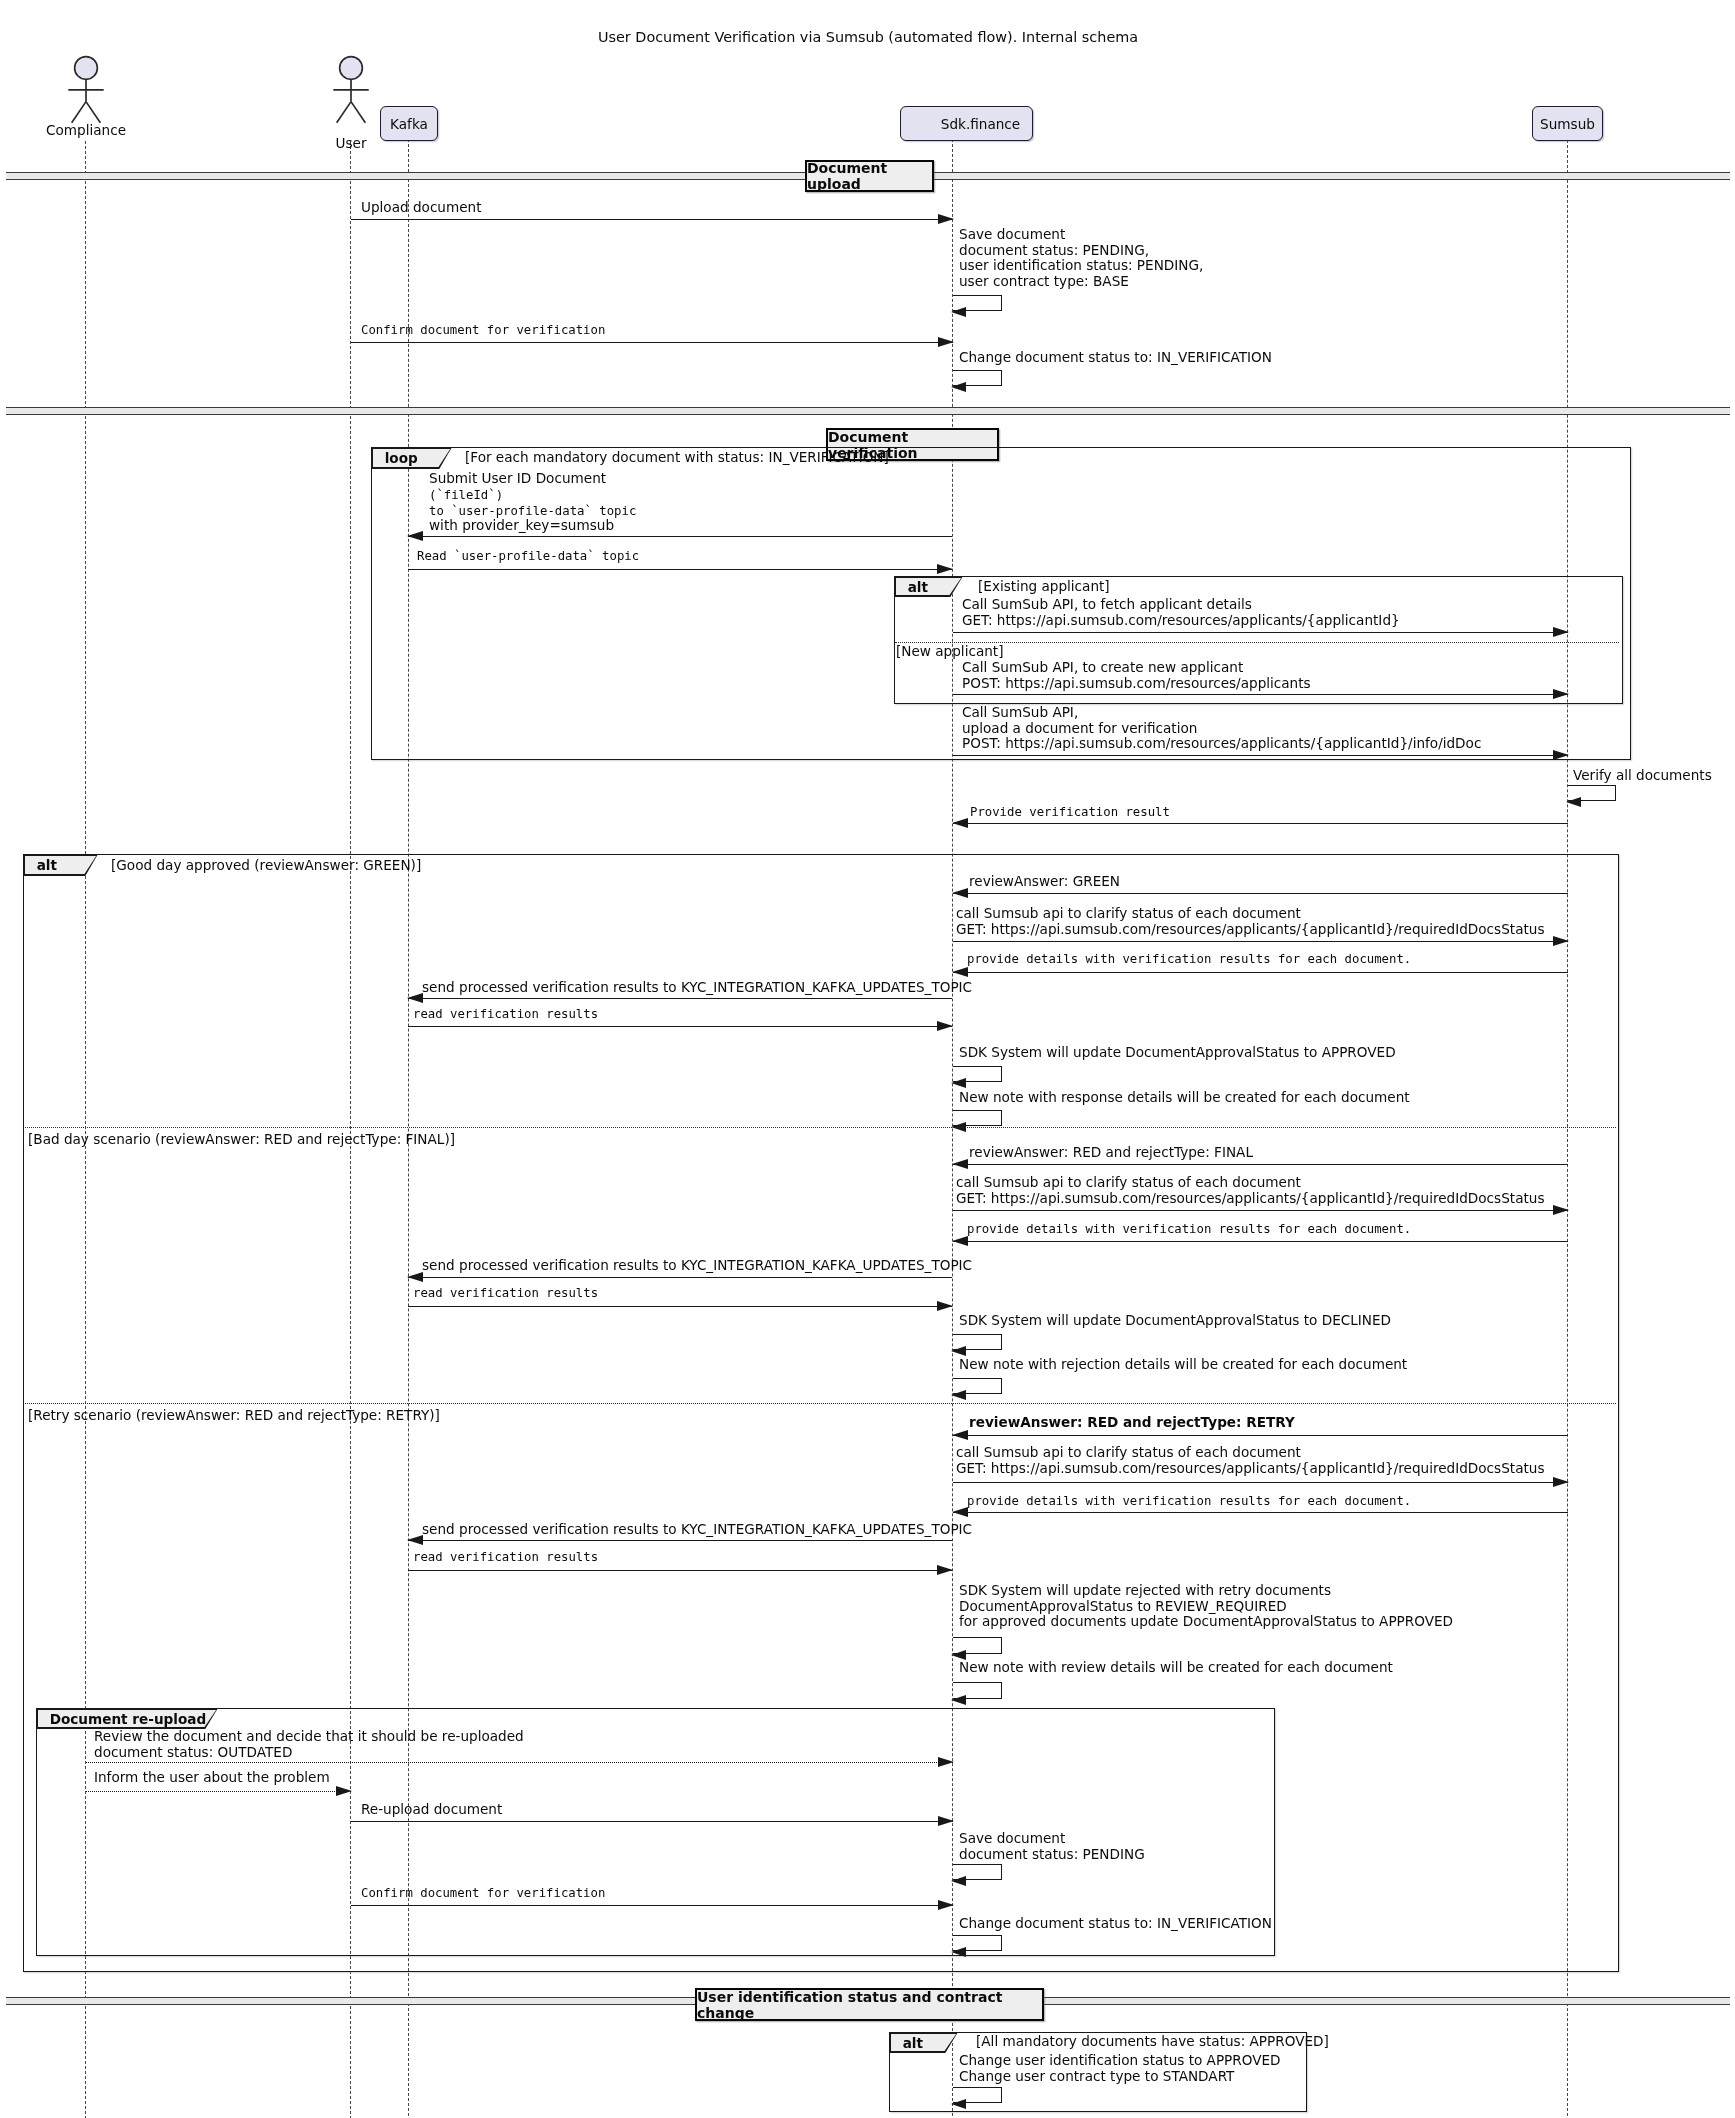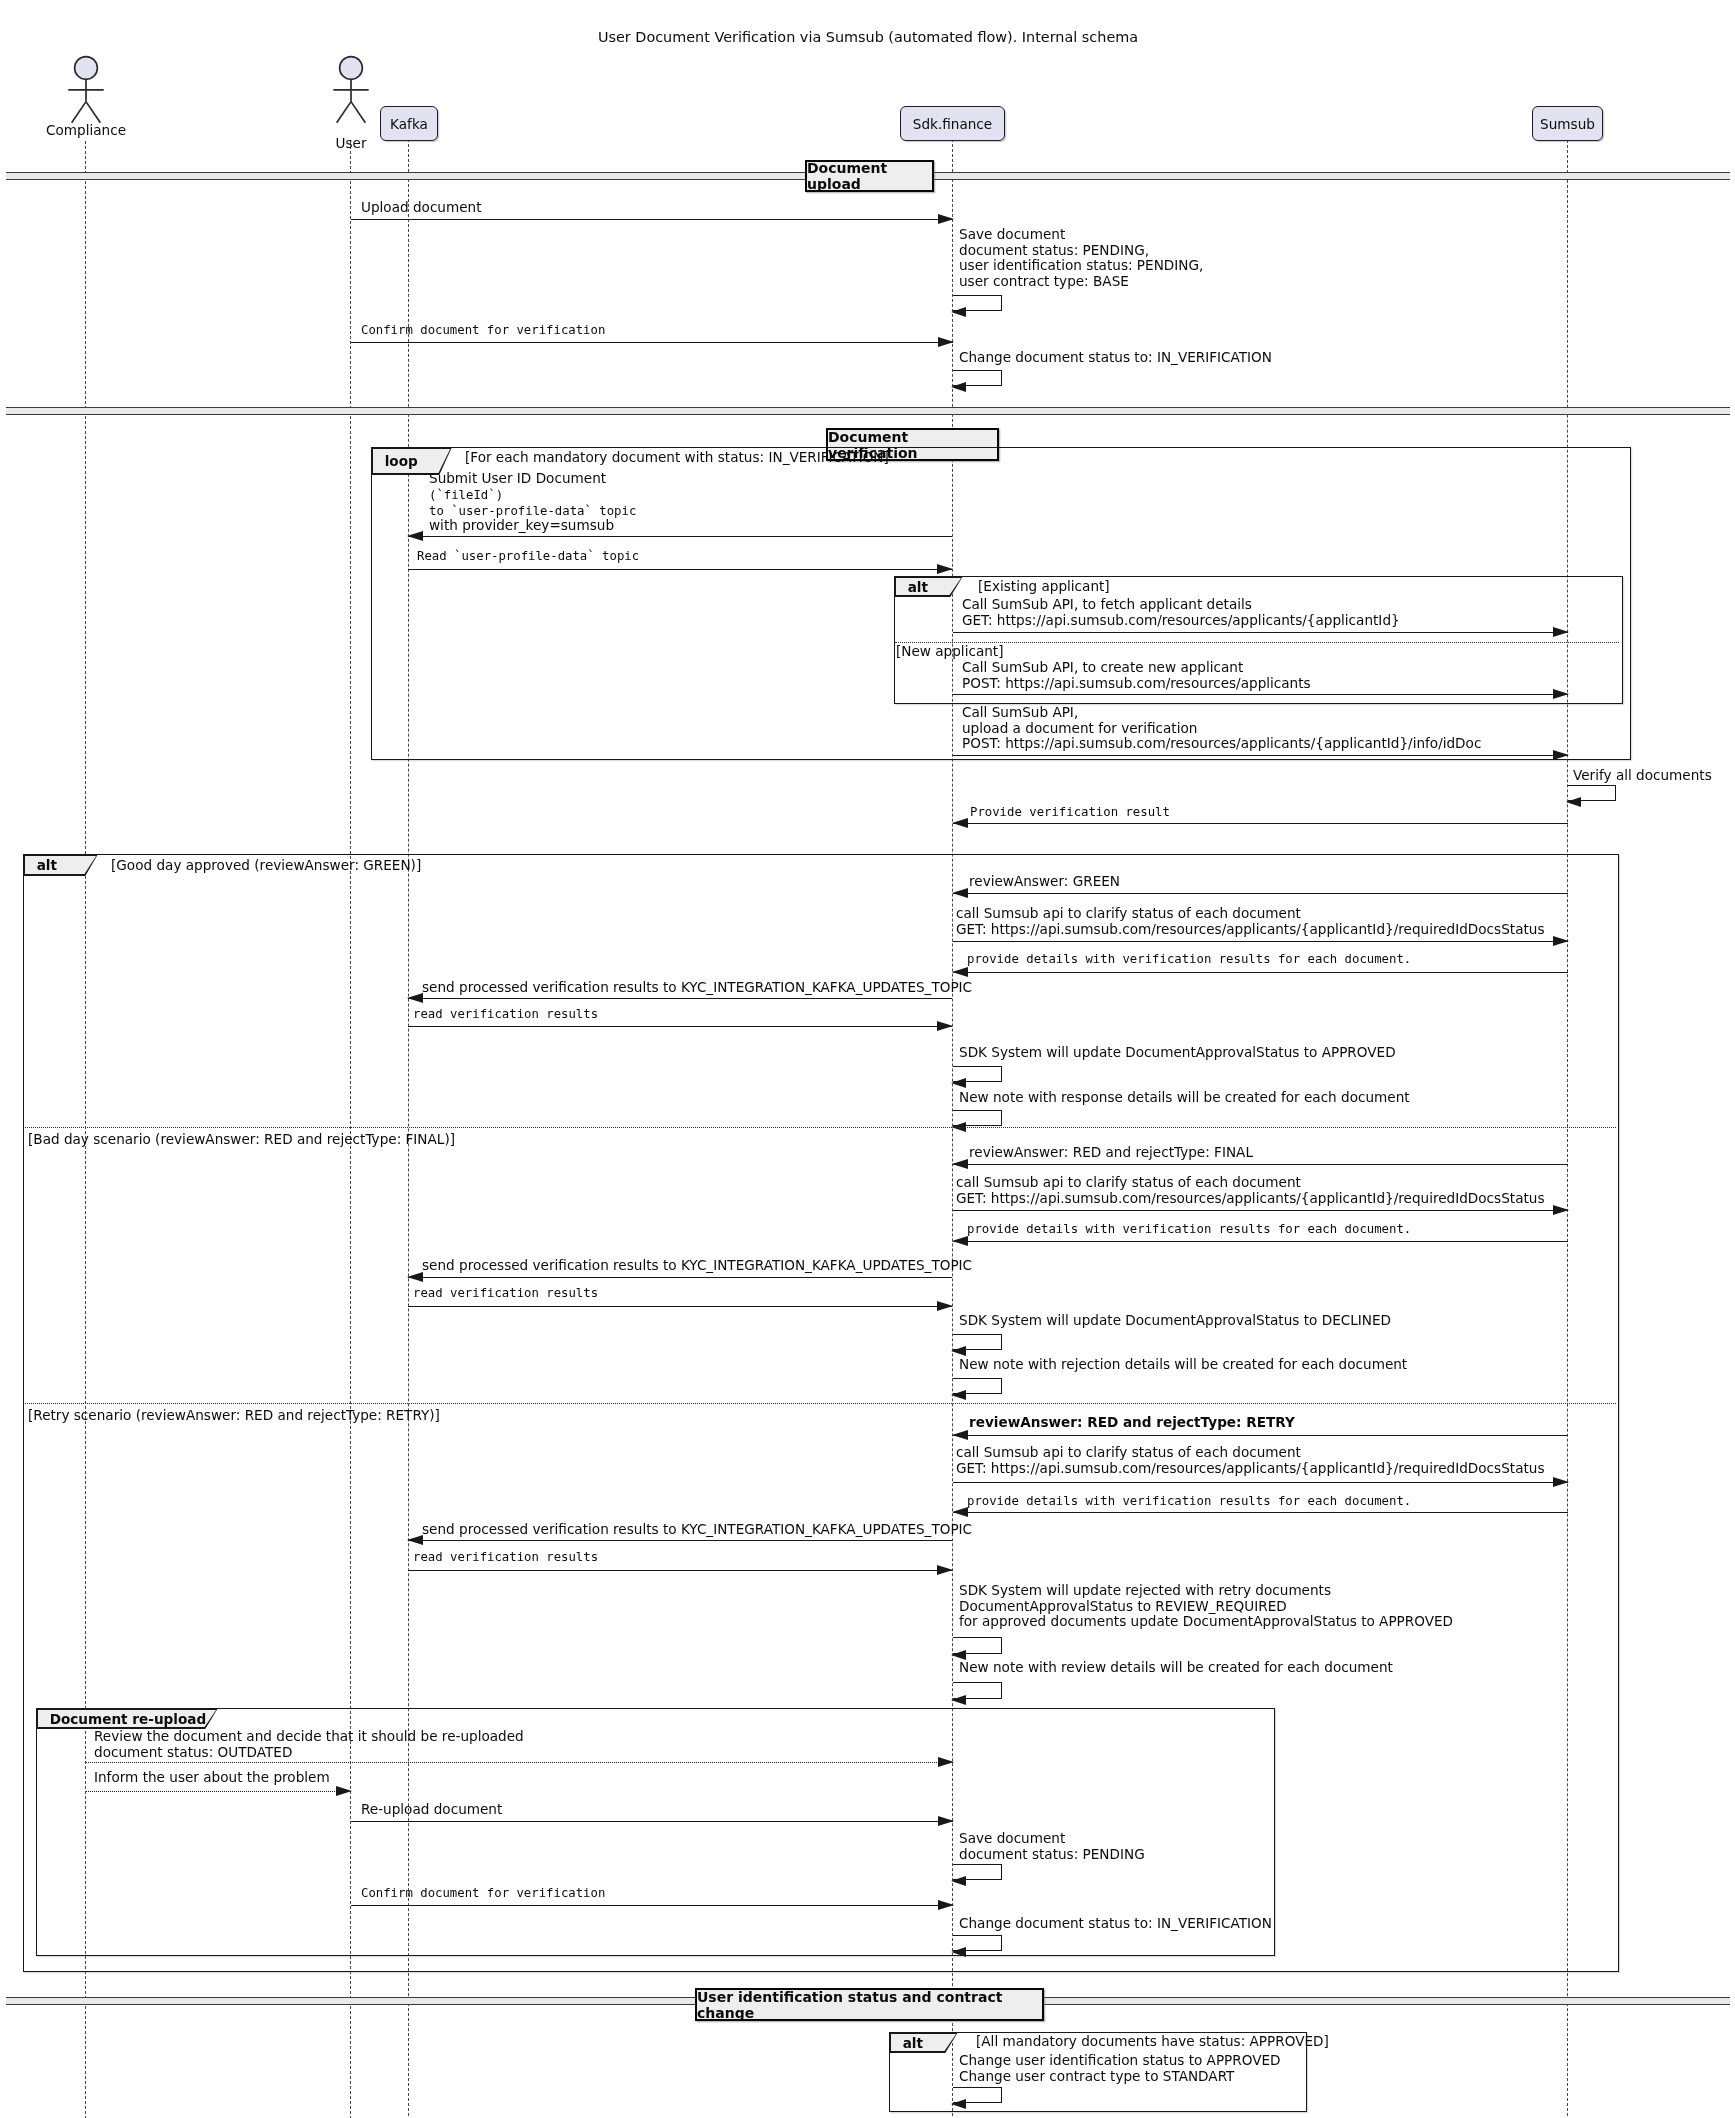--- a/index.html
+++ b/index.html
@@ -58,21 +58,21 @@
   <line x1="70" y1="67" x2="70" y2="120" stroke="#2a2a2a" stroke-width="4"></line>
   <line x1="28" y1="92" x2="112" y2="92" stroke="#2a2a2a" stroke-width="4"></line>
   <line x1="70" y1="120" x2="36" y2="170" stroke="#2a2a2a" stroke-width="4"></line>
   <line x1="70" y1="120" x2="104" y2="170" stroke="#2a2a2a" stroke-width="4"></line>
 </svg>
 <div class="txt center" style="left:351px;top:123px;margin-top:13px;">User</div>
 
 <div class="pbox" style="left:380px;top:106px;width:56px;height:33px;">
   <span>Kafka</span>
 </div>
-<div class="pbox" style="left:900px;top:106px;width:103px;height:33px;">
+<div class="pbox" style="left:900px;top:106px;width:103px;height:33px;padding-left:28px;">
   <span>Sdk.finance</span>
 </div>
 <div class="pbox" style="left:1532px;top:106px;width:69px;height:33px;">
   <span>Sumsub</span>
 </div>
 
 <div class="divline" style="top:172px;"></div>
 <div class="divlabel" style="left:805px;top:160px;width:125px;height:28px;">
   <span>Document upload</span>
 </div>
@@ -95,21 +95,21 @@
 
 <div class="txt" style="left:959px;top:350px;">Change document status to: IN_VERIFICATION</div>
 <div class="selfmsg" style="left:953px;top:370px;width:48px;height:14.4px;"></div>
 
 <div class="divline" style="top:407px;"></div>
 <div class="divlabel" style="left:826px;top:397px;width:169px;height:29px;margin-top:31px;">
   <span>Document verification</span>
 </div>
 
 <div class="frame" style="left:371px;top:447px;width:1258px;height:311px;"></div>
-<div class="tab" style="left:371px;top:447px;width:81px;height:28px;">
+<div class="tab" style="left:371px;top:447px;width:81px;height:22px;">
   <div class="tab-in">loop</div>
 </div>
 <div class="txt b" style="left:465px;top:450px;">[For each mandatory document with status: IN_VERIFICATION]</div>
 
 <div class="txt" style="left:429px;top:471px;">Submit User ID Document</div>
 <div class="txt mono" style="left:429px;top:488px;">(`fileId`)</div>
 <div class="txt mono" style="left:429px;top:504px;">to `user-profile-data` topic</div>
 <div class="txt" style="left:429px;top:518px;">with provider_key=sumsub</div>
 <div class="arr" style="left:408px;top:536px;width:544px;">
     <span class="hd-l"></span>

